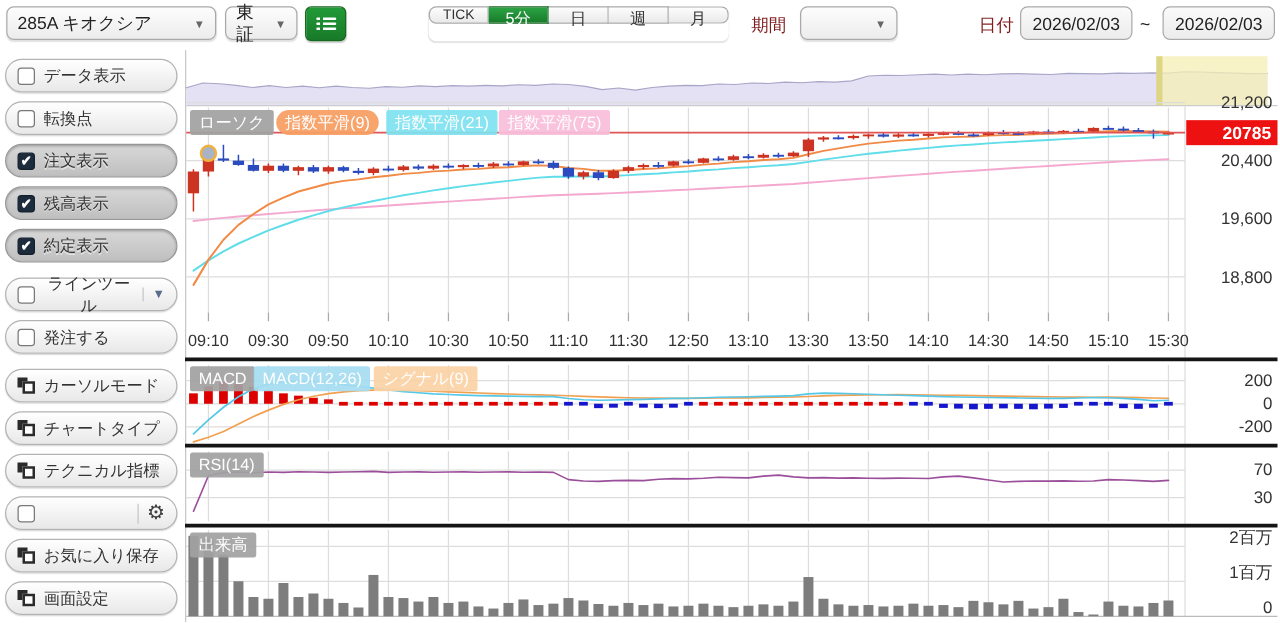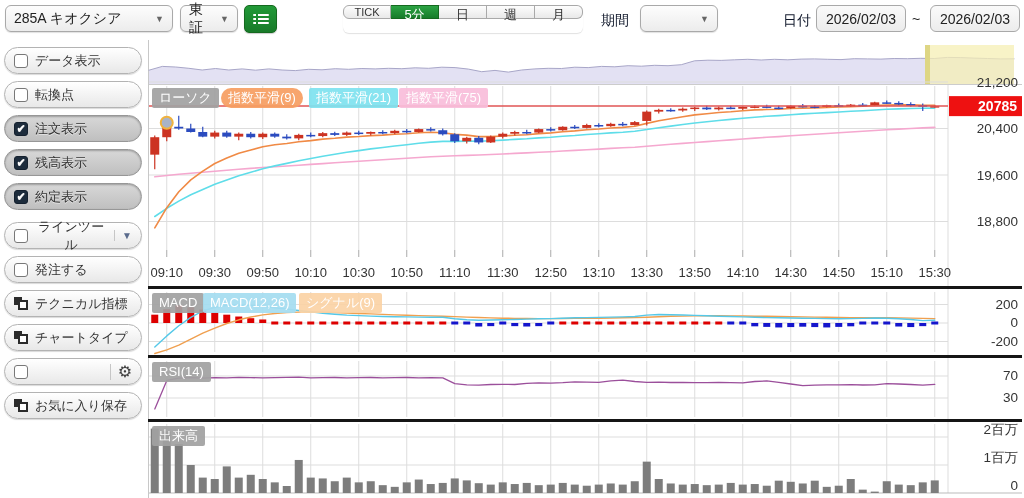--- a/index.html
+++ b/index.html
@@ -20,21 +20,21 @@
   .list-icon i{display:block;height:2.4px;margin:1.6px 0;border-radius:1px;
        background:linear-gradient(to right,#fff 0,#fff 3px,rgba(255,255,255,0) 3px,rgba(255,255,255,0) 5.5px,#fff 5.5px,#fff 16px);}
   .seg{position:absolute;left:343px;top:5px;height:28px;display:flex;border-radius:6px;
        box-shadow:0 1px 1px rgba(0,0,0,.12);}
   .seg button{width:48px;height:14px;border:1px solid #a9a9a9;border-left-width:0;margin:0;
        background:linear-gradient(#fdfdfd,#e9e9e9);font-size:13px;color:#333;cursor:pointer;
        font-family:inherit;padding:0;}
   .seg button:first-child{border-left-width:1px;border-radius:6px 0 0 6px;font-size:11px;}
   .seg button:last-child{border-radius:0 6px 6px 0;}
   .seg button.active{background:linear-gradient(#2ca344,#177c2a);color:#fff;border-color:#15691f;}
-  .lbl{position:absolute;top:12px;font-size:14px;color:#0f172a;}
+  .lbl{position:absolute;top:12px;font-size:14px;color:#7f1d1d;}
   .lbl-period{left:601px;}
   .sel-period{left:640px;width:78px;}
   .lbl-date{left:783px;}
   .date-input{position:absolute;top:5px;width:90px;height:27px;border:1px solid #a9a9a9;border-radius:6px;
        background:linear-gradient(#fafafa,#ececec);font-size:14px;text-align:center;color:#222;
        font-family:inherit;box-sizing:border-box;}
   .date-from{left:816px;} .date-to{left:930px;}
   .date-sep{position:absolute;left:912px;top:11px;font-size:14px;}
   
   .sidebar{position:absolute;left:0;top:40px;width:148px;height:458px;background:#fff;z-index:4;}
@@ -582,32 +582,40 @@
       <span class="cb"></span>
       <span>ラインツール</span>
       <span class="side-extra">
           <span class="side-caret">▼</span>
         </span>
     </button>
     <button class="side-btn">
       <span class="cb"></span>
       <span>発注する</span>
     </button>
+    <button class="side-btn gap">
+      <span class="win-icon"></span>
+      <span>カーソルモード</span>
+    </button>
+    <button class="side-btn">
+      <span class="win-icon"></span>
+      <span>チャートタイプ</span>
+    </button>
     <button class="side-btn">
       <span class="win-icon"></span>
       <span>テクニカル指標</span>
-    </button>
-    <button class="side-btn">
-      <span class="win-icon"></span>
-      <span>チャートタイプ</span>
     </button>
     <button class="side-btn">
       <span class="cb"></span>
       <span class="side-extra">
           <span class="gear">⚙</span>
         </span>
     </button>
     <button class="side-btn">
       <span class="win-icon"></span>
       <span>お気に入り保存</span>
     </button>
+    <button class="side-btn">
+      <span class="win-icon"></span>
+      <span>画面設定</span>
+    </button>
   </div>
 </div>
 
 </body></html>

